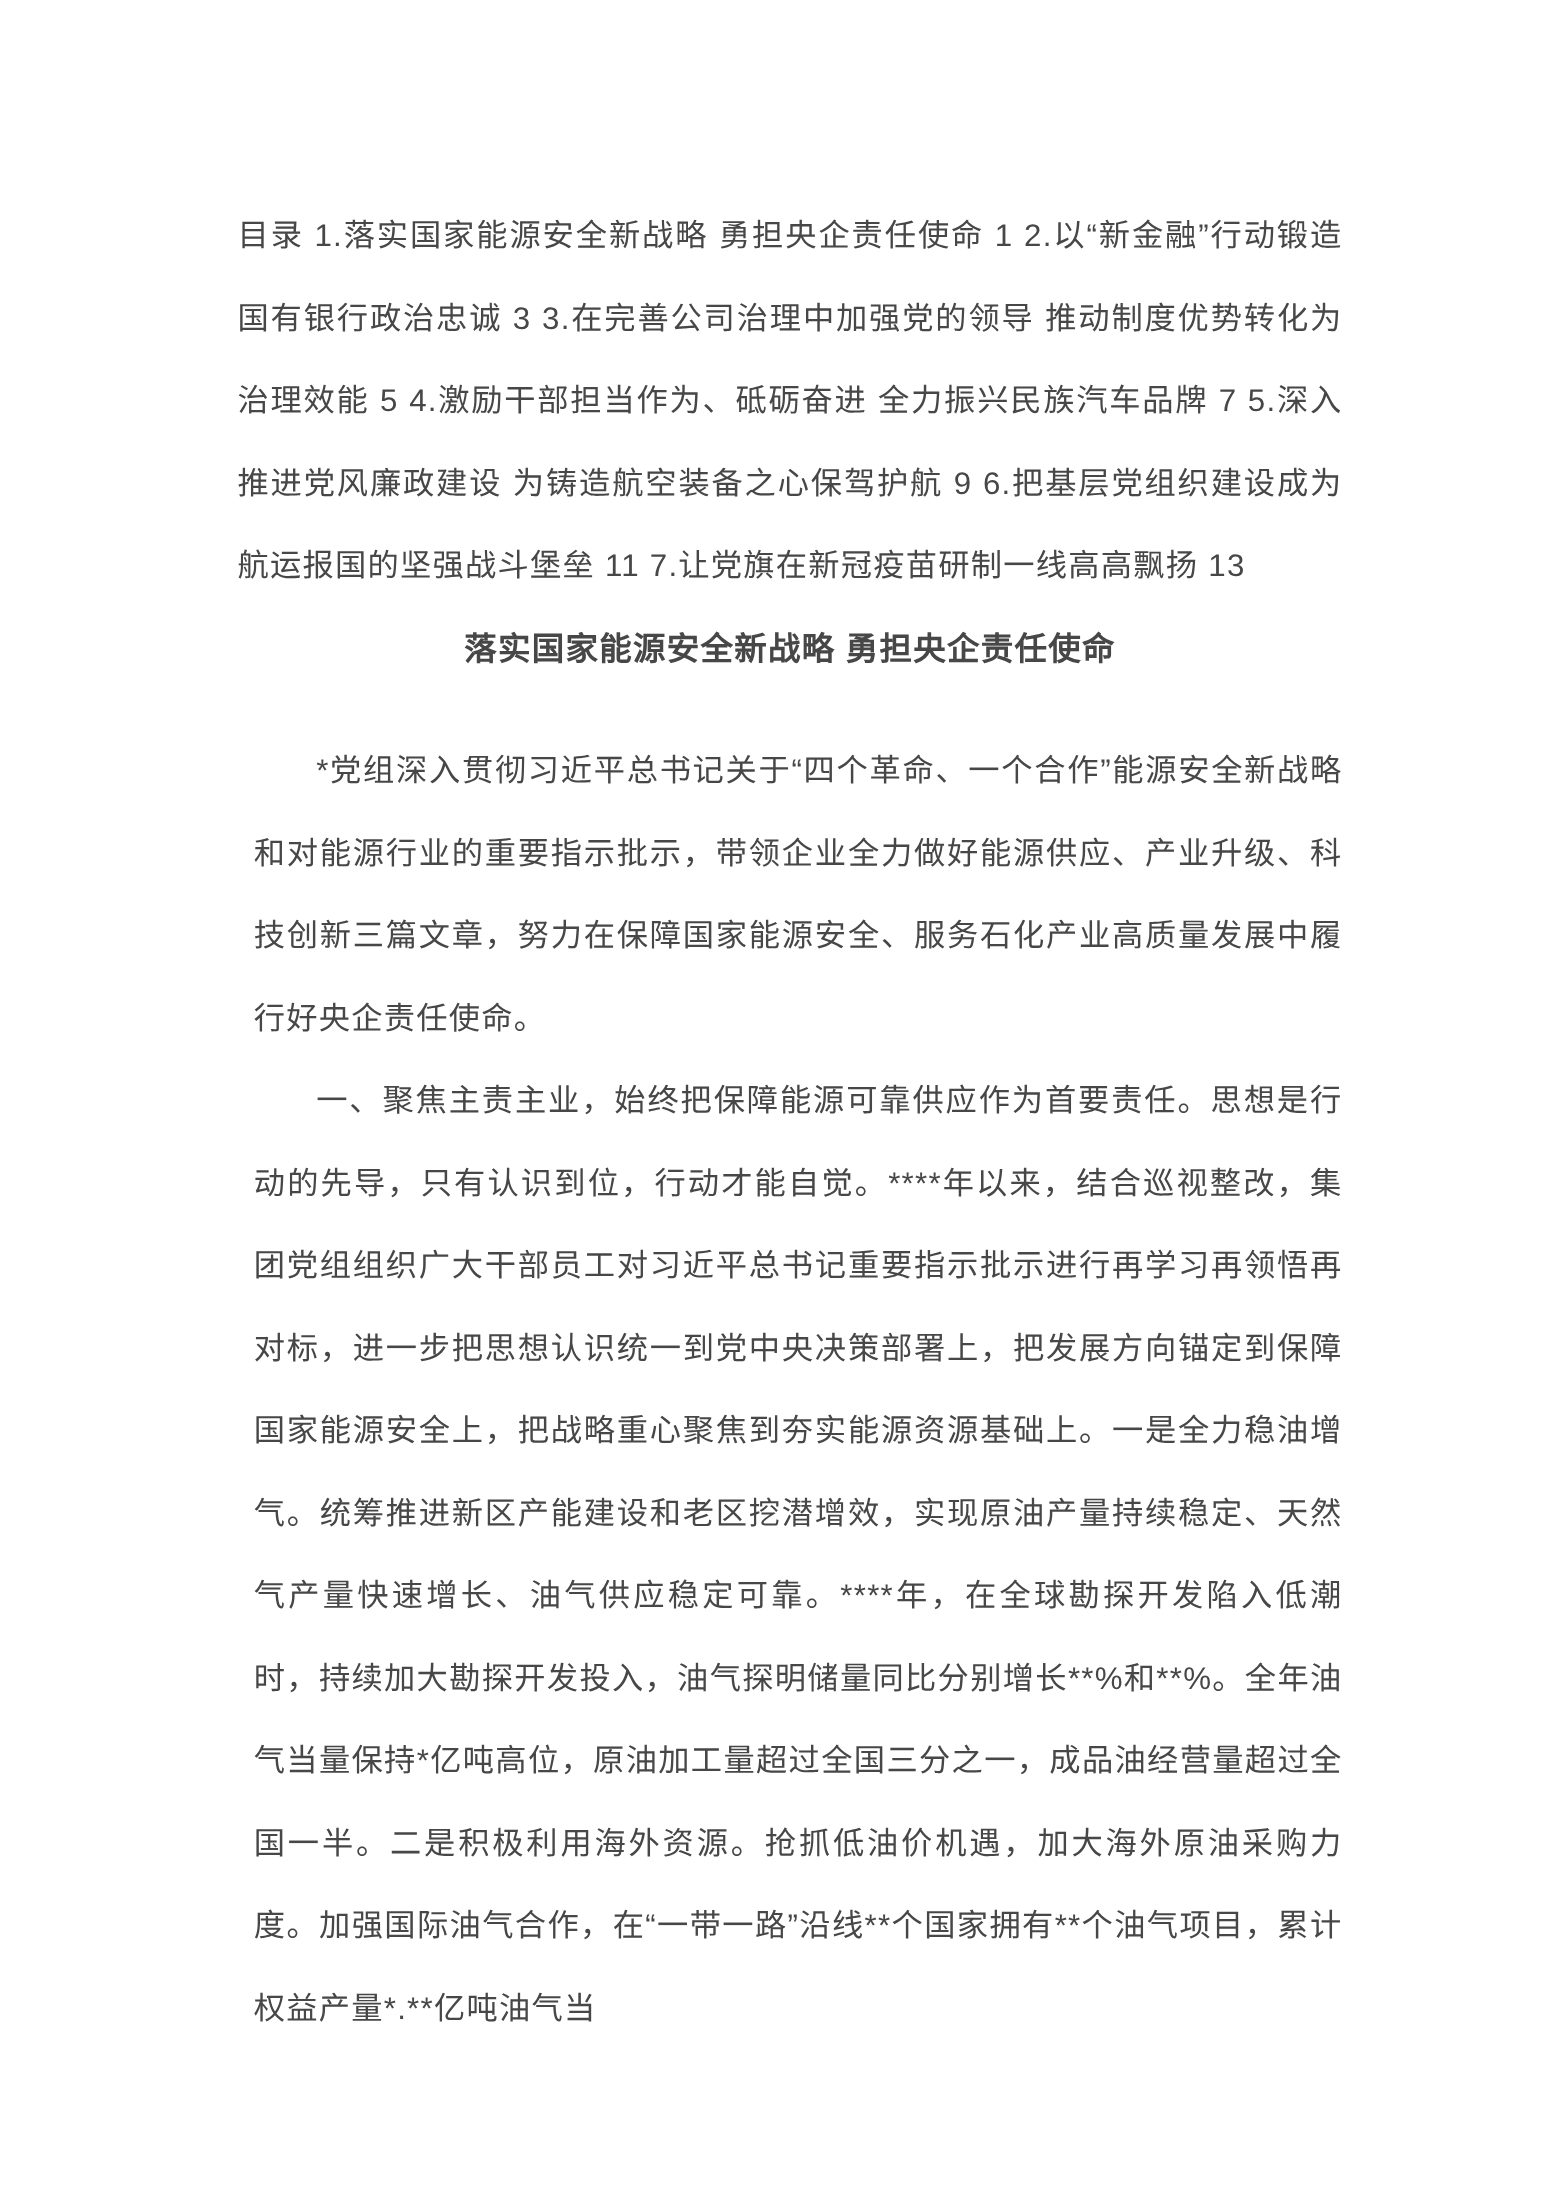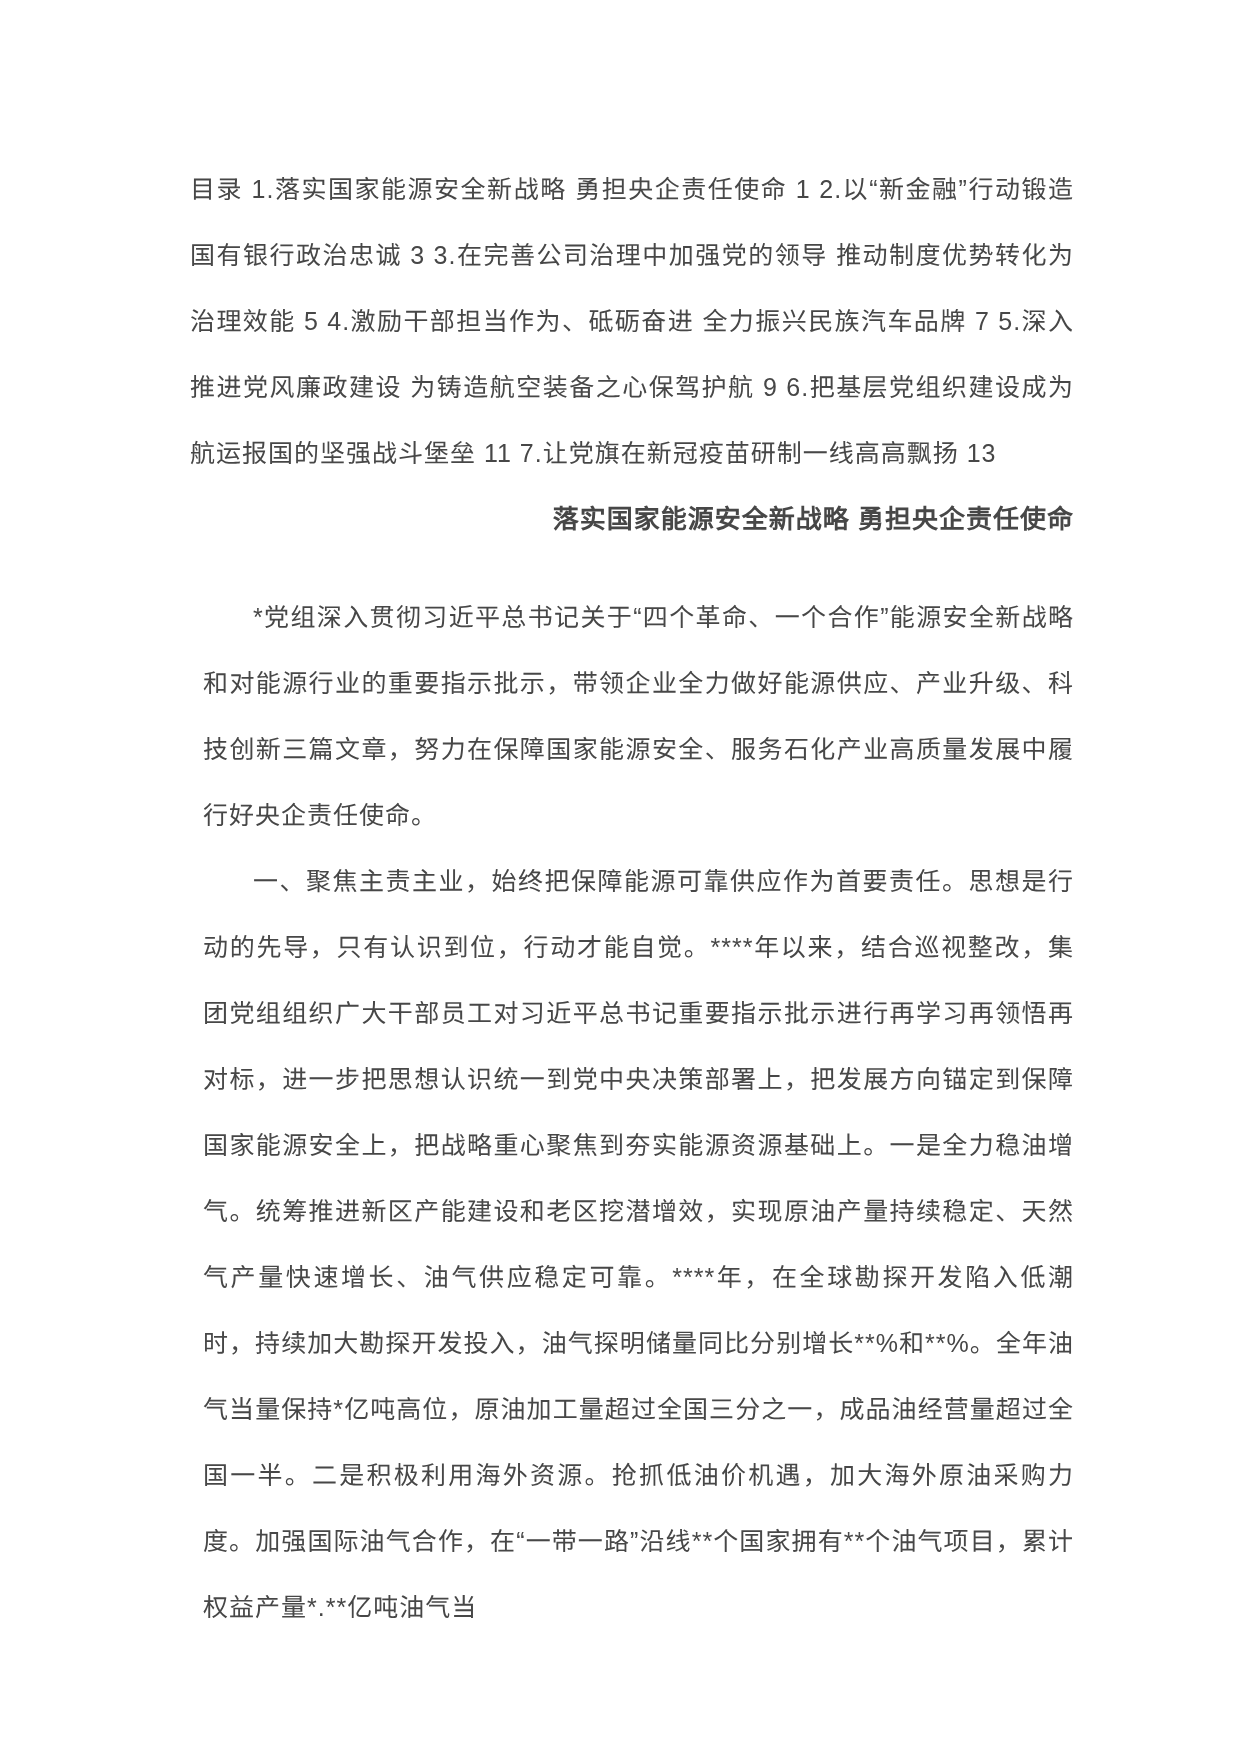--- a/index.html
+++ b/index.html
@@ -30,21 +30,21 @@
     word-break: break-all;
   }
   .toc-paragraph {
     text-indent: 0;
   }
   .article-title {
     font-size: 26px;
     line-height: 66px;
     font-weight: bold;
     color: #474747;
-    text-align: right;
+    text-align: center;
     letter-spacing: 1px;
     margin-bottom: 32px;
   }
   .body-paragraph {
     text-indent: 2em;
     margin-left: 13px;
   }
 </style>
 </head>
 <body>

